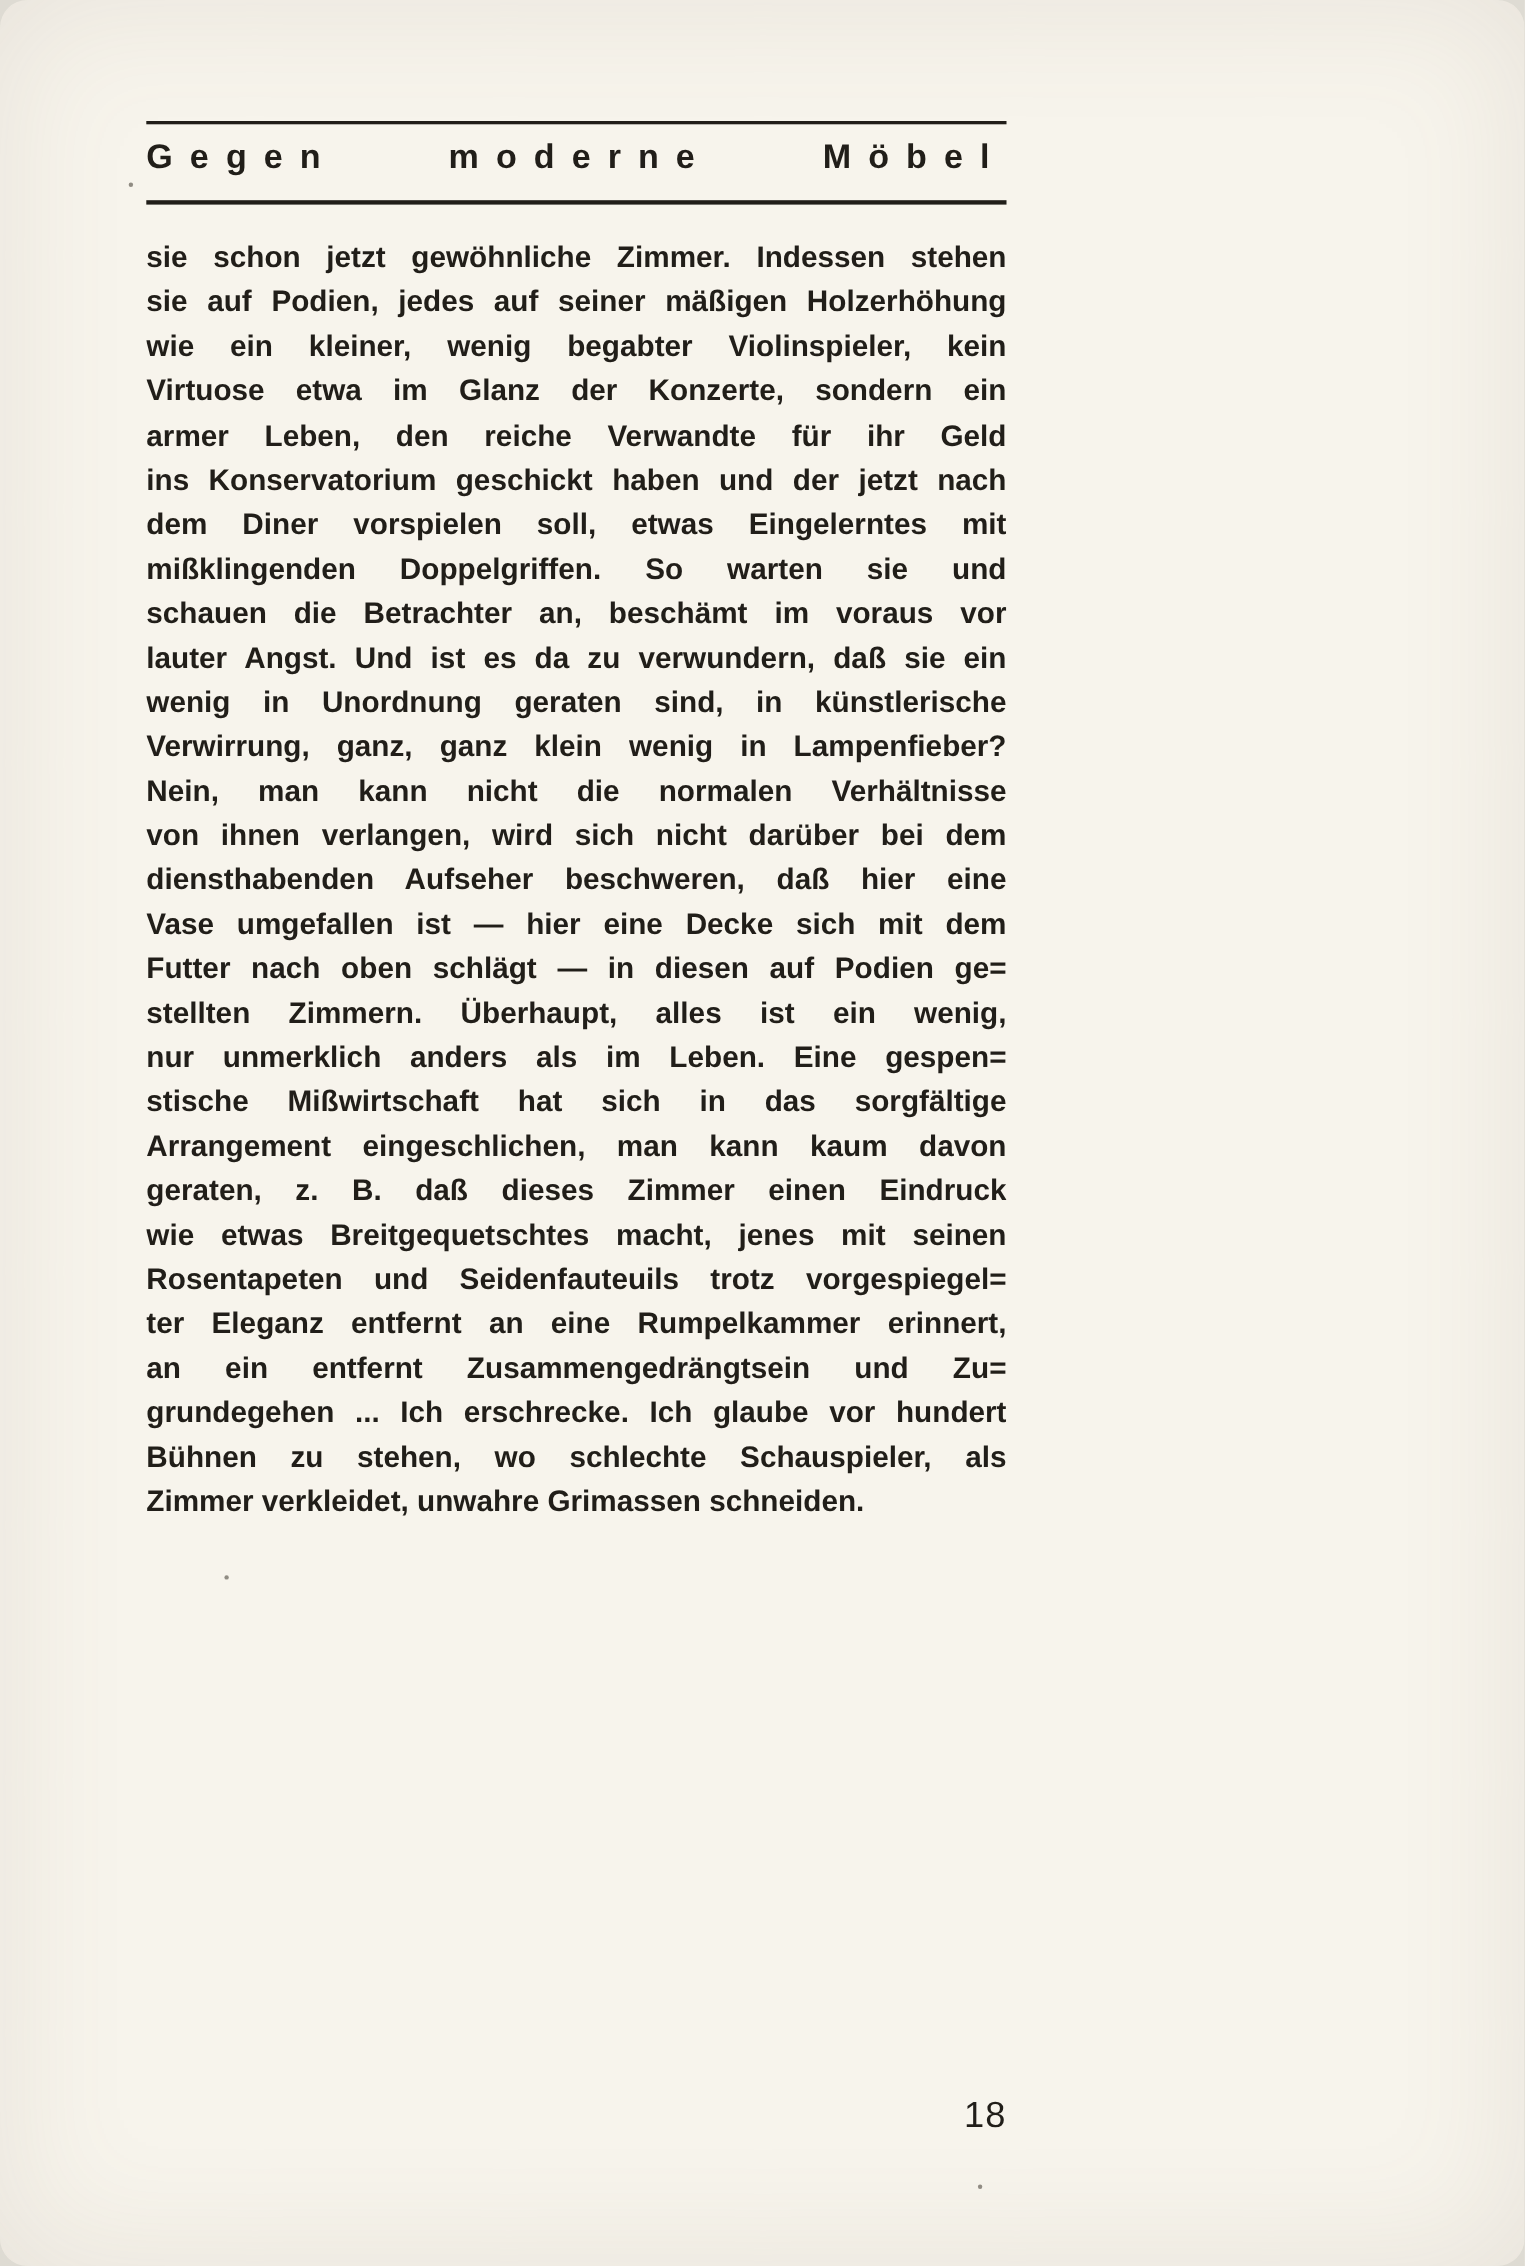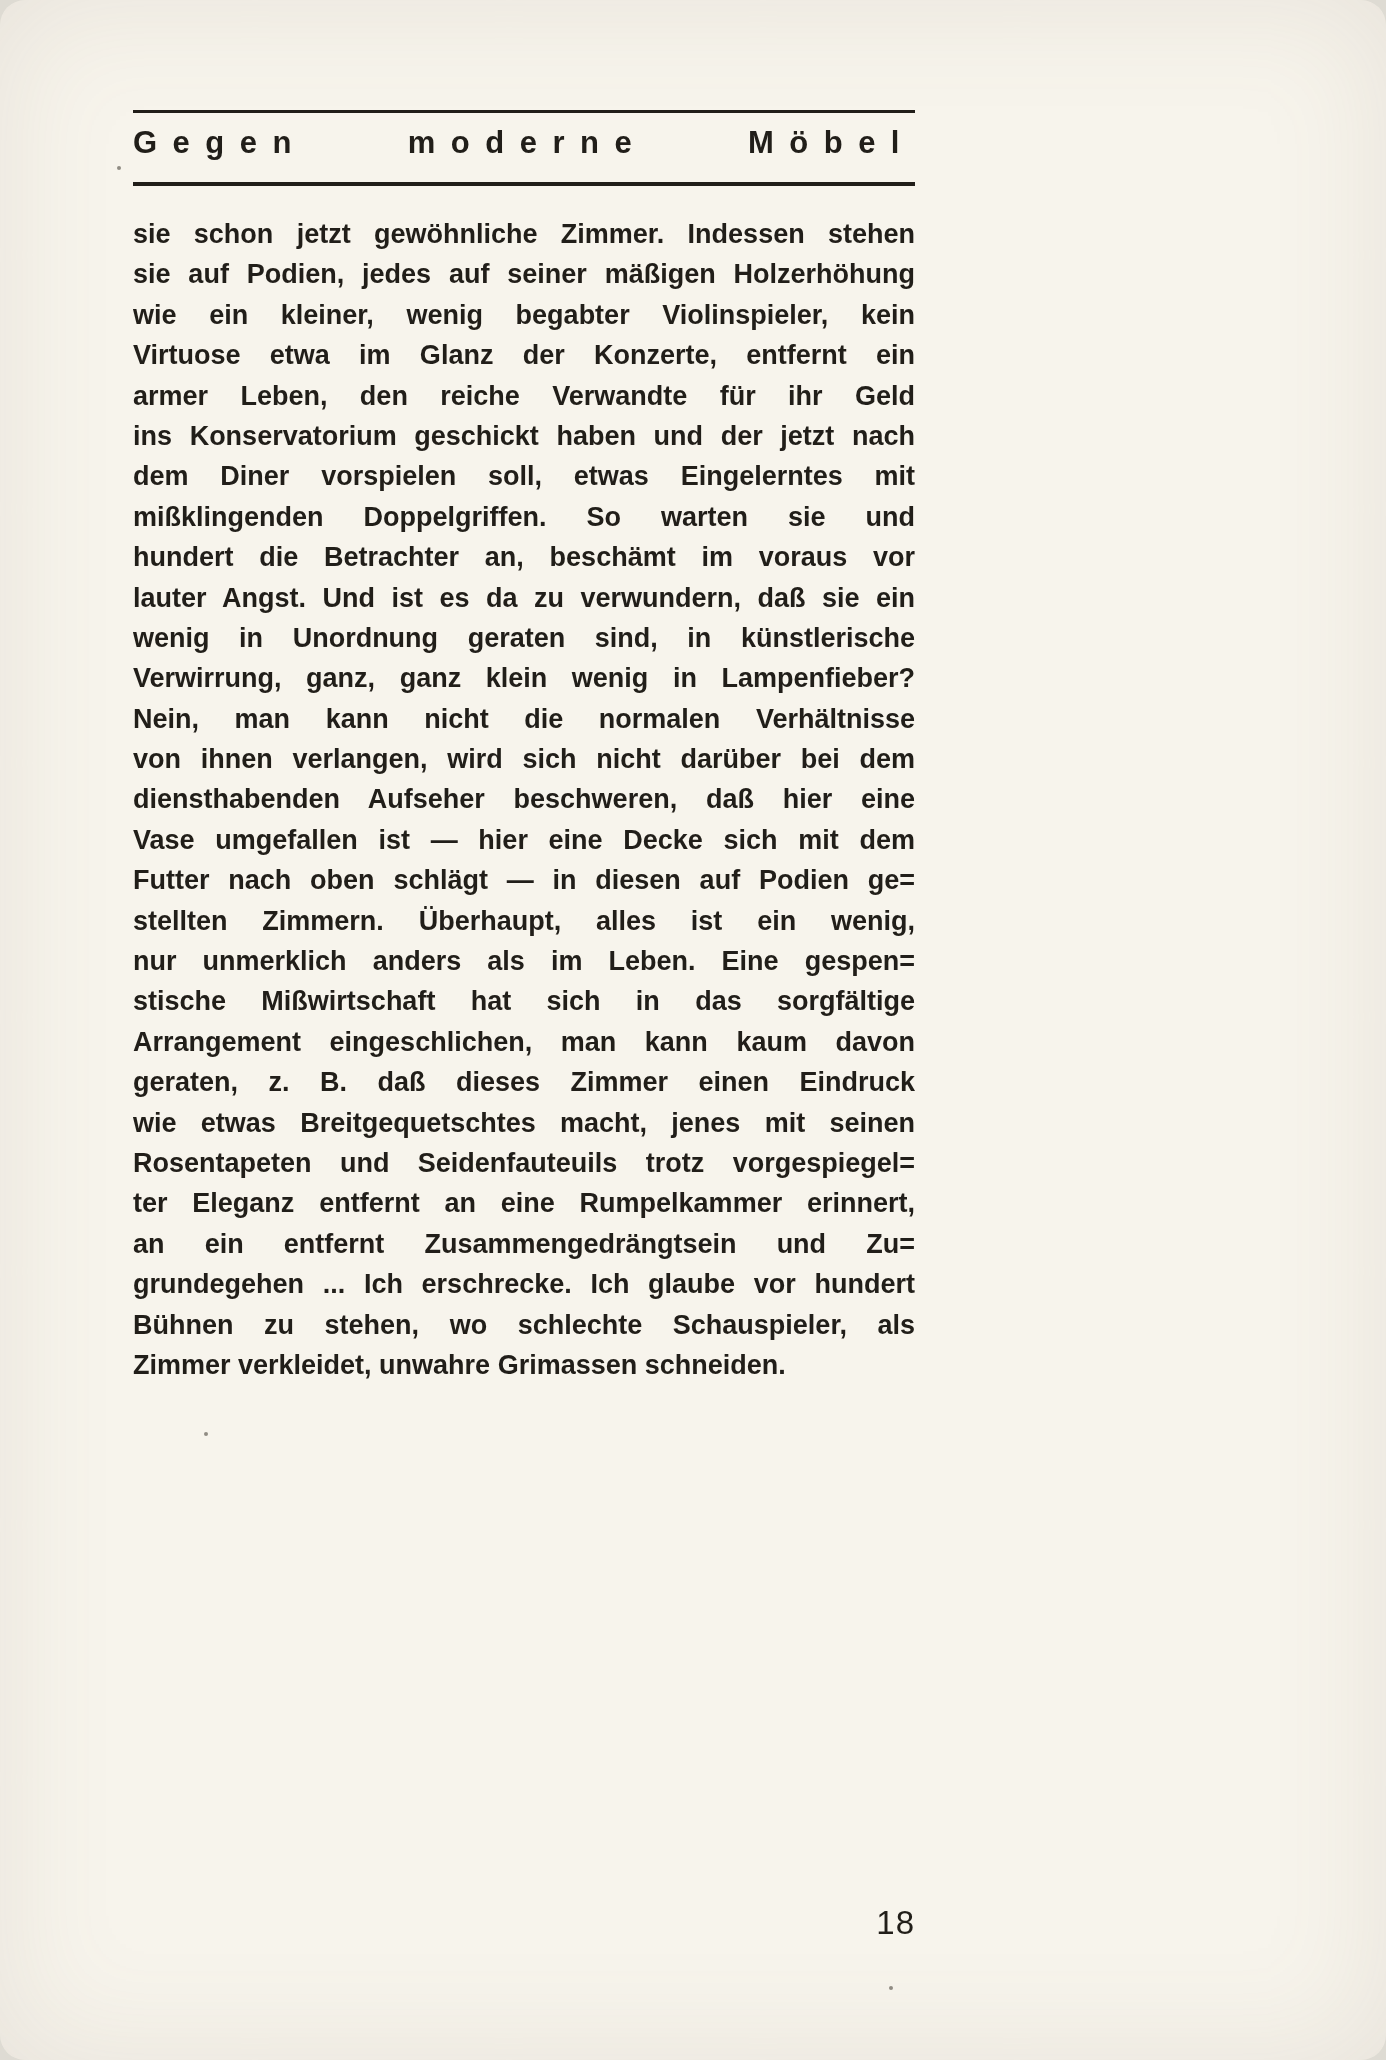--- a/index.html
+++ b/index.html
@@ -77,26 +77,26 @@
 
 <div class="page">
   <div class="rule rule-top"></div>
   <div class="title">Gegen moderne Möbel</div>
   <div class="rule rule-bottom"></div>
 
   <div class="body-text">
       <div class="line">sie schon jetzt gewöhnliche Zimmer. Indessen stehen</div>
       <div class="line">sie auf Podien, jedes auf seiner mäßigen Holzerhöhung</div>
       <div class="line">wie ein kleiner, wenig begabter Violinspieler, kein</div>
-      <div class="line">Virtuose etwa im Glanz der Konzerte, entfernt ein</div>
+      <div class="line">Virtuose etwa im Glanz der Konzerte, sondern ein</div>
       <div class="line">armer Leben, den reiche Verwandte für ihr Geld</div>
       <div class="line">ins Konservatorium geschickt haben und der jetzt nach</div>
       <div class="line">dem Diner vorspielen soll, etwas Eingelerntes mit</div>
       <div class="line">mißklingenden Doppelgriffen. So warten sie und</div>
-      <div class="line">hundert die Betrachter an, beschämt im voraus vor</div>
+      <div class="line">schauen die Betrachter an, beschämt im voraus vor</div>
       <div class="line">lauter Angst. Und ist es da zu verwundern, daß sie ein</div>
       <div class="line">wenig in Unordnung geraten sind, in künstlerische</div>
       <div class="line">Verwirrung, ganz, ganz klein wenig in Lampenfieber?</div>
       <div class="line">Nein, man kann nicht die normalen Verhältnisse</div>
       <div class="line">von ihnen verlangen, wird sich nicht darüber bei dem</div>
       <div class="line">diensthabenden Aufseher beschweren, daß hier eine</div>
       <div class="line">Vase umgefallen ist — hier eine Decke sich mit dem</div>
       <div class="line">Futter nach oben schlägt — in diesen auf Podien ge=</div>
       <div class="line">stellten Zimmern. Überhaupt, alles ist ein wenig,</div>
       <div class="line">nur unmerklich anders als im Leben. Eine gespen=</div>

